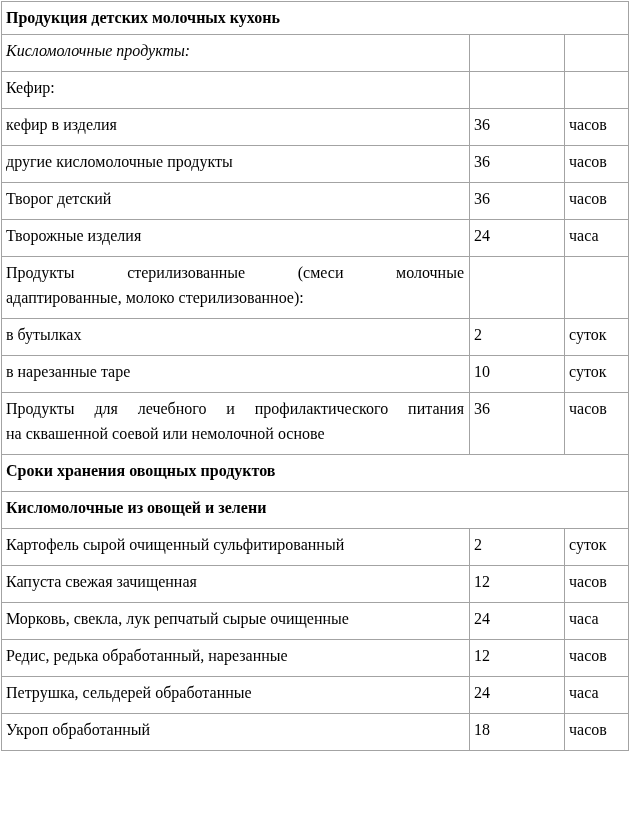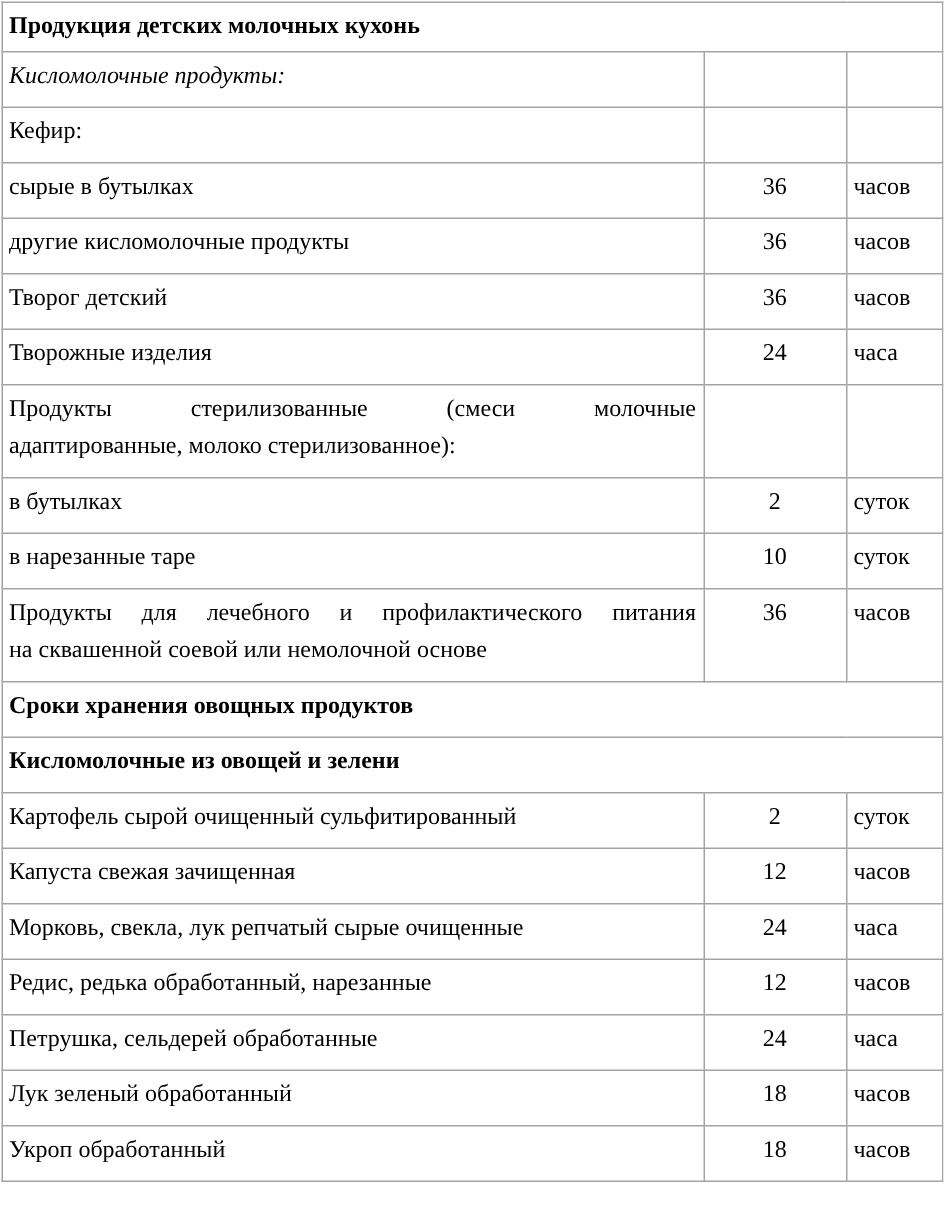--- a/index.html
+++ b/index.html
@@ -22,21 +22,21 @@
     line-height: 25px;
     color: #000000;
   }
   table.doc-table td {
     border: 1px solid #a3a3a3;
     vertical-align: top;
     padding: 3px 5px 8px 4px;
     overflow: hidden;
   }
   td.cell-product { text-align: justify; }
-  td.cell-value   { text-align: center; }
+  td.cell-value   { text-align: left; }
   td.cell-unit    { text-align: left; }
   tr.row-bold td  { font-weight: bold; }
   tr.row-italic td.cell-product { font-style: italic; }
   tr.row-first td { padding-bottom: 4px; margin-left: 16px; }
   .nowrap-line { white-space: nowrap; }
 </style>
 </head>
 <body>
 
 <table class="doc-table">
@@ -53,21 +53,21 @@
         <td class="cell-product">Кисломолочные продукты:</td>
         <td class="cell-value"></td>
         <td class="cell-unit"></td>
       </tr>
       <tr>
         <td class="cell-product">Кефир:</td>
         <td class="cell-value"></td>
         <td class="cell-unit"></td>
       </tr>
       <tr>
-        <td class="cell-product">сырые в бутылках</td>
+        <td class="cell-product">кефир в изделия</td>
         <td class="cell-value">36</td>
         <td class="cell-unit">часов</td>
       </tr>
       <tr>
         <td class="cell-product">другие кисломолочные продукты</td>
         <td class="cell-value">36</td>
         <td class="cell-unit">часов</td>
       </tr>
       <tr>
         <td class="cell-product">Творог детский</td>
@@ -124,23 +124,18 @@
         <td class="cell-product">Редис, редька обработанный, нарезанные</td>
         <td class="cell-value">12</td>
         <td class="cell-unit">часов</td>
       </tr>
       <tr>
         <td class="cell-product">Петрушка, сельдерей обработанные</td>
         <td class="cell-value">24</td>
         <td class="cell-unit">часа</td>
       </tr>
       <tr>
-        <td class="cell-product">Лук зеленый обработанный</td>
-        <td class="cell-value">18</td>
-        <td class="cell-unit">часов</td>
-      </tr>
-      <tr>
         <td class="cell-product">Укроп обработанный</td>
         <td class="cell-value">18</td>
         <td class="cell-unit">часов</td>
       </tr>
     </tbody>
 </table>
 
 </body></html>

